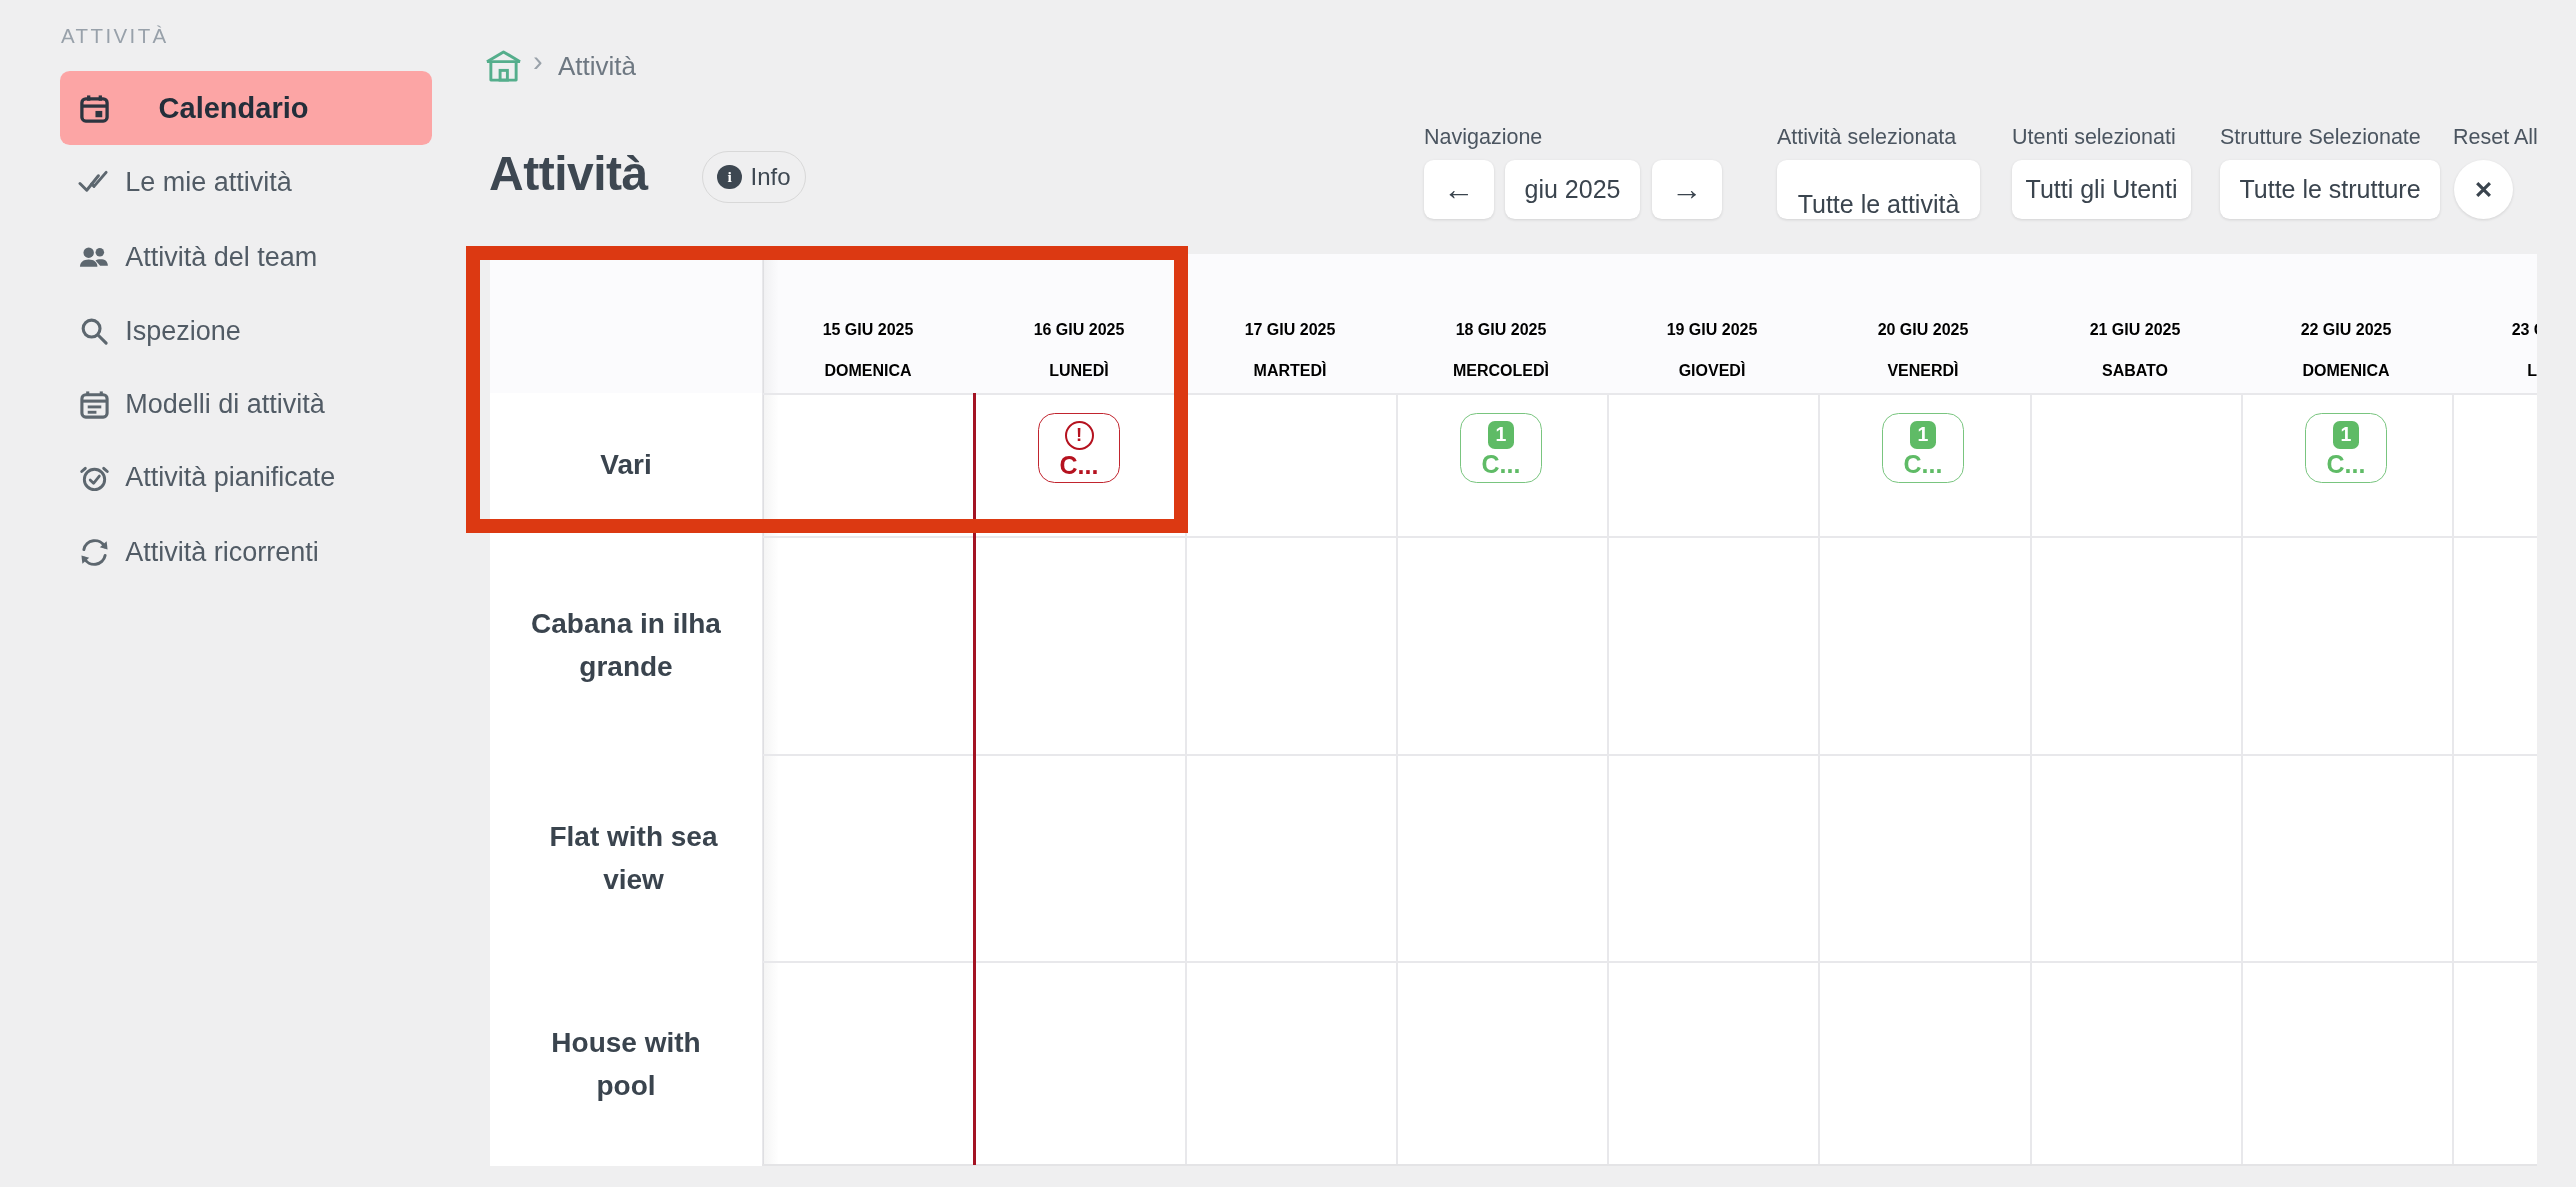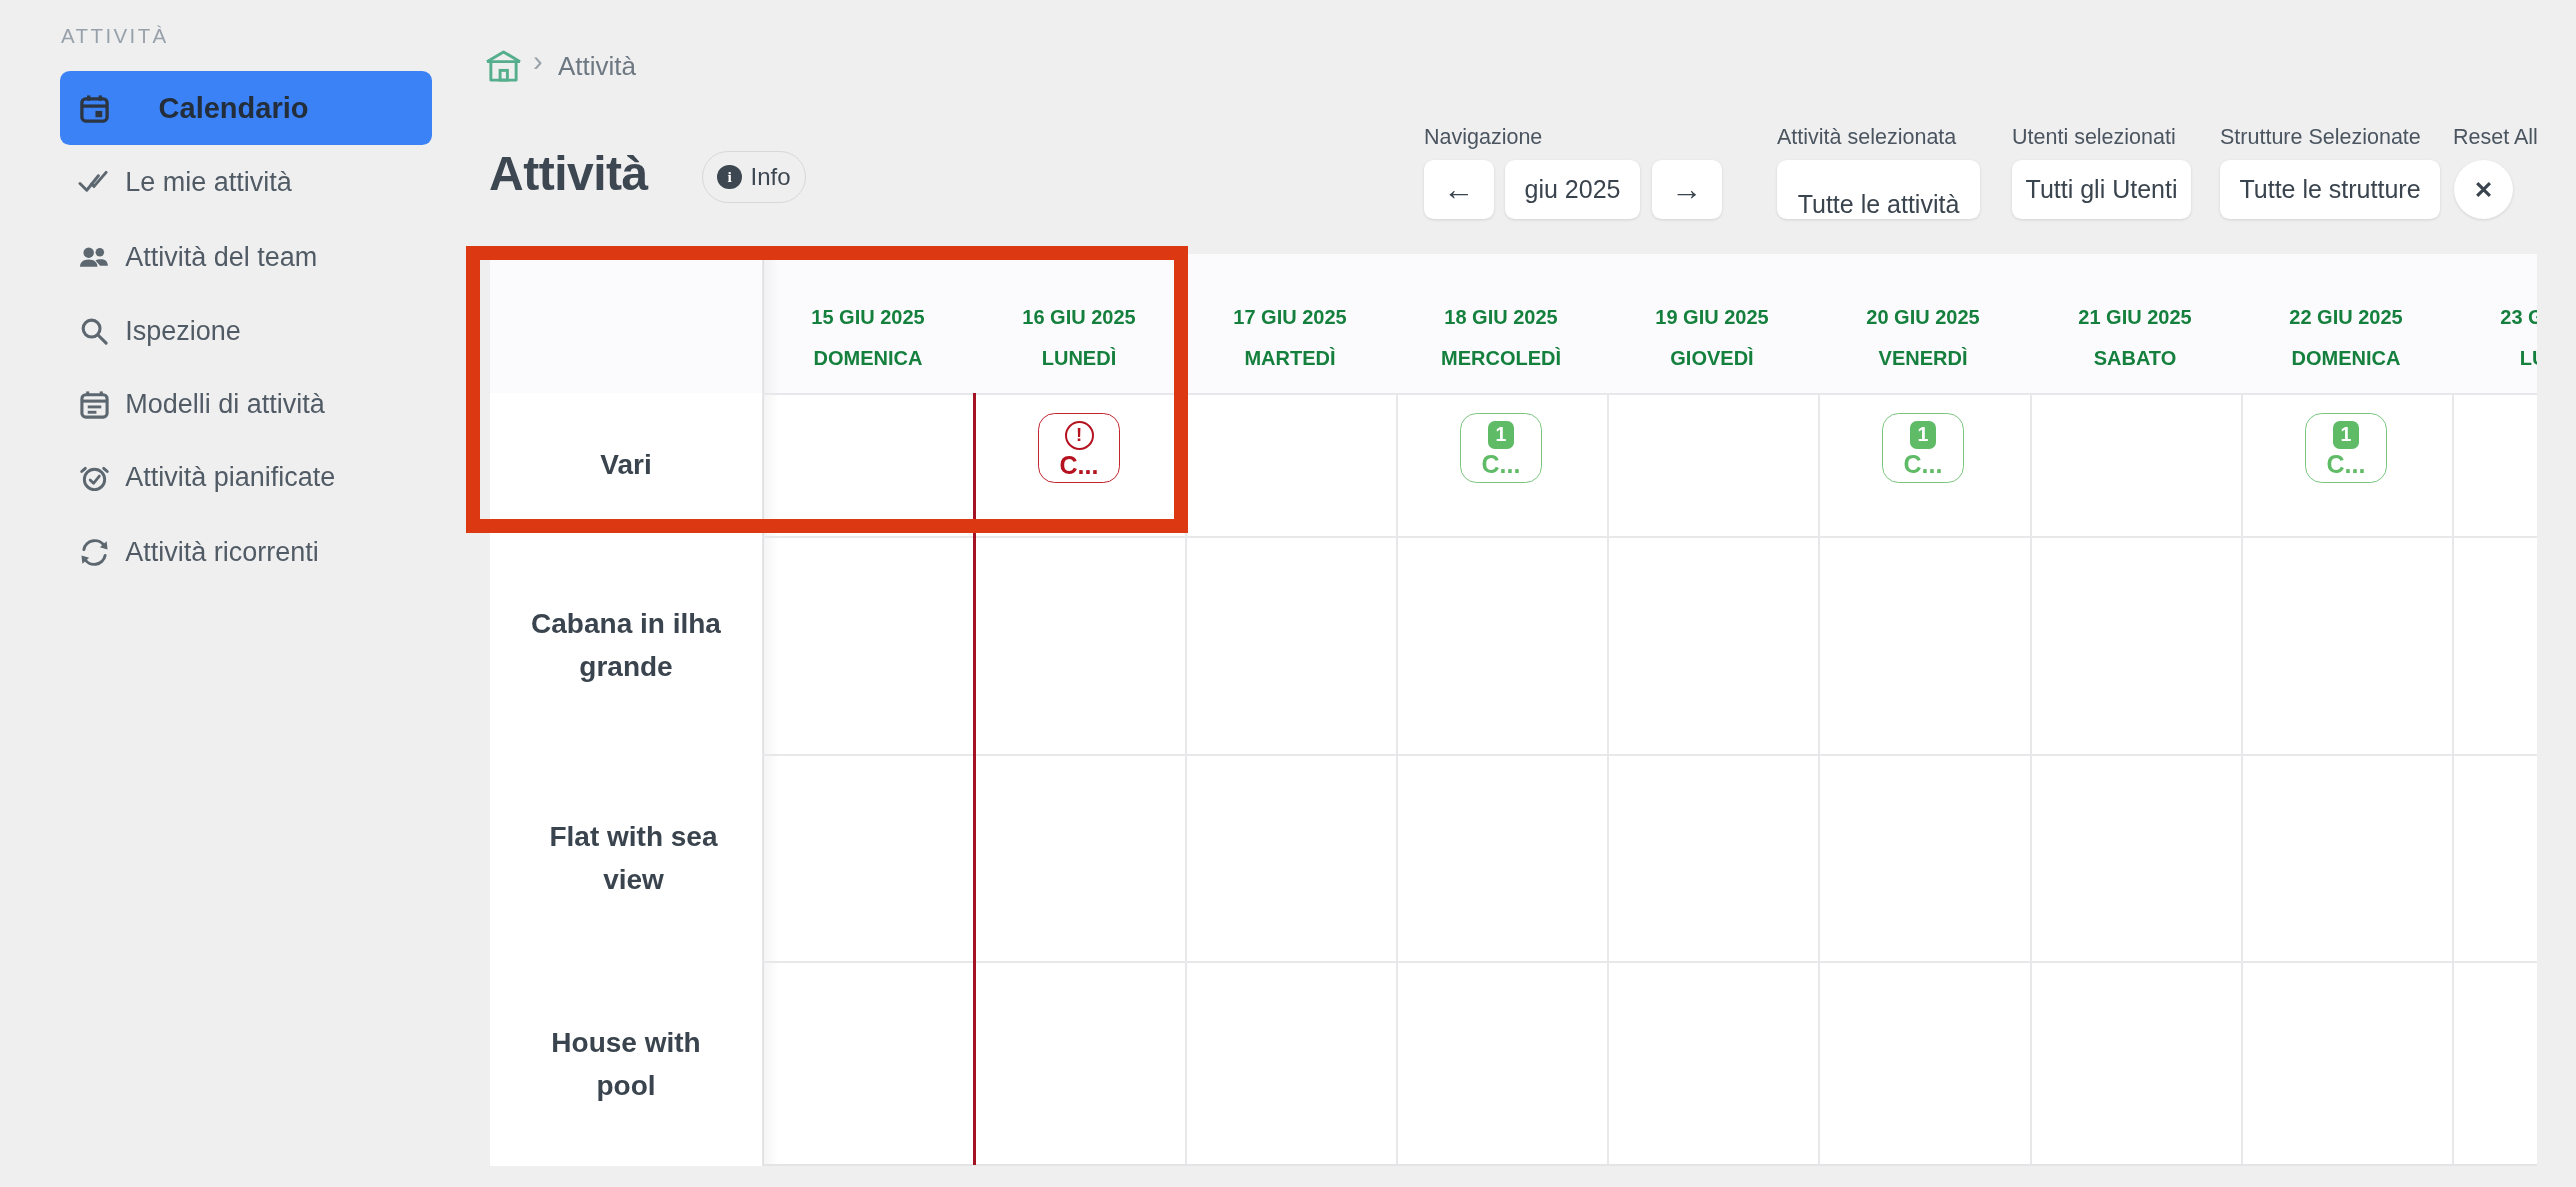--- a/index.html
+++ b/index.html
@@ -10,21 +10,21 @@
 
   
   .sidebar { position:absolute; left:0; top:0; width:458px; height:1188px; background:#efeff0; }
   .side-label { position:absolute; left:61px; top:24.4px; font-size:20.5px; letter-spacing:2.4px;
                 color:#98a1aa; font-weight:500; }
   .nav-item { position:absolute; left:60px; width:372px; height:45px; display:flex;
               align-items:center; gap:14.6px; padding-left:17.6px; color:#515b65;
               font-size:27px; cursor:pointer; }
   .nav-item .nicon { width:33px; height:33px; display:flex; align-items:center; justify-content:center;
                      color:#5d676f; flex:0 0 33px; }
-  .nav-item.active { height:74px; background:#3b82f6; border-radius:9.8px; color:#232e3a;
+  .nav-item.active { height:74px; background:#fca5a5; border-radius:9.8px; color:#232e3a;
                      font-weight:bold; font-size:29px;gap:48px; }
   .nav-item.active .nicon { color:#2c3540; }
 
   
   .crumb-home { position:absolute; left:483px; top:49px; width:41px; height:35px; color:#55ae8c; cursor:pointer; }
   .crumb-sep  { position:absolute; left:533px; top:45px; font-size:29px; color:#9aa2aa; }
   .crumb-cur  { position:absolute; left:558px; top:51px; font-size:26px; color:#6e7882; }
   .page-title { position:absolute; left:489px; top:146px; font-size:48px; font-weight:bold;
                 color:#3d4751; letter-spacing:-0.5px; }
   .info-pill  { position:absolute; left:702px; top:151px; width:104px; height:52px;
@@ -40,22 +40,22 @@
   .btn { position:absolute; top:160px; height:59px; background:#fff; border-radius:9.8px;
          box-shadow:0 1px 2.9px rgba(20,20,20,0.13); display:flex; align-items:center;
          justify-content:center; font-size:25px; color:#3a444e; cursor:pointer; }
   .btn.arrow { font-size:31px; font-weight:bold; }
   .btn.circle { border-radius:50%; font-size:23.4px; font-weight:bold; }
 
   
   .grid { position:absolute; left:490px; top:254px; width:2047px; height:912px; overflow:hidden; }
   .grid-rows-bg { position:absolute; left:0; top:139px; width:2047px; height:772px; background:#fff; }
   .grid-header { position:absolute; left:0; top:0; width:2047px; height:139px; background:#fbfbfd; }
-  .day-head { position:absolute; top:0; width:212px; height:139px; text-align:center;
-              padding-top:43px; color:#15803d; font-weight:bold; font-size:20px; line-height:41px; }
+  .day-head { position:absolute; top:12px; width:212px; height:139px; text-align:center;
+              padding-top:43px; color:#000000; font-weight:bold; font-size:16px; line-height:41px; }
   .vline { position:absolute; width:1.5px; background:#e8e8eb; top:139px; height:772px; }
   .vline.full { top:0; height:912px; }
   .hline { position:absolute; left:0; width:2047px; height:1.5px; background:#e8e8eb; }
   .col-shadow { position:absolute; left:273px; top:0; width:15.6px; height:912px;
                 background:linear-gradient(to right, rgba(40,40,40,0.05), rgba(40,40,40,0)); }
   .row-label { position:absolute; left:0; width:272px; display:flex; align-items:center;
                justify-content:center; text-align:center; font-size:28px; font-weight:bold;
                color:#3a444e; line-height:43px; padding:0 29px; background:#fff; }
   .today-line { position:absolute; left:483px; top:139px; width:3.4px; height:772px;
                 background:#a31323; z-index:3; }

